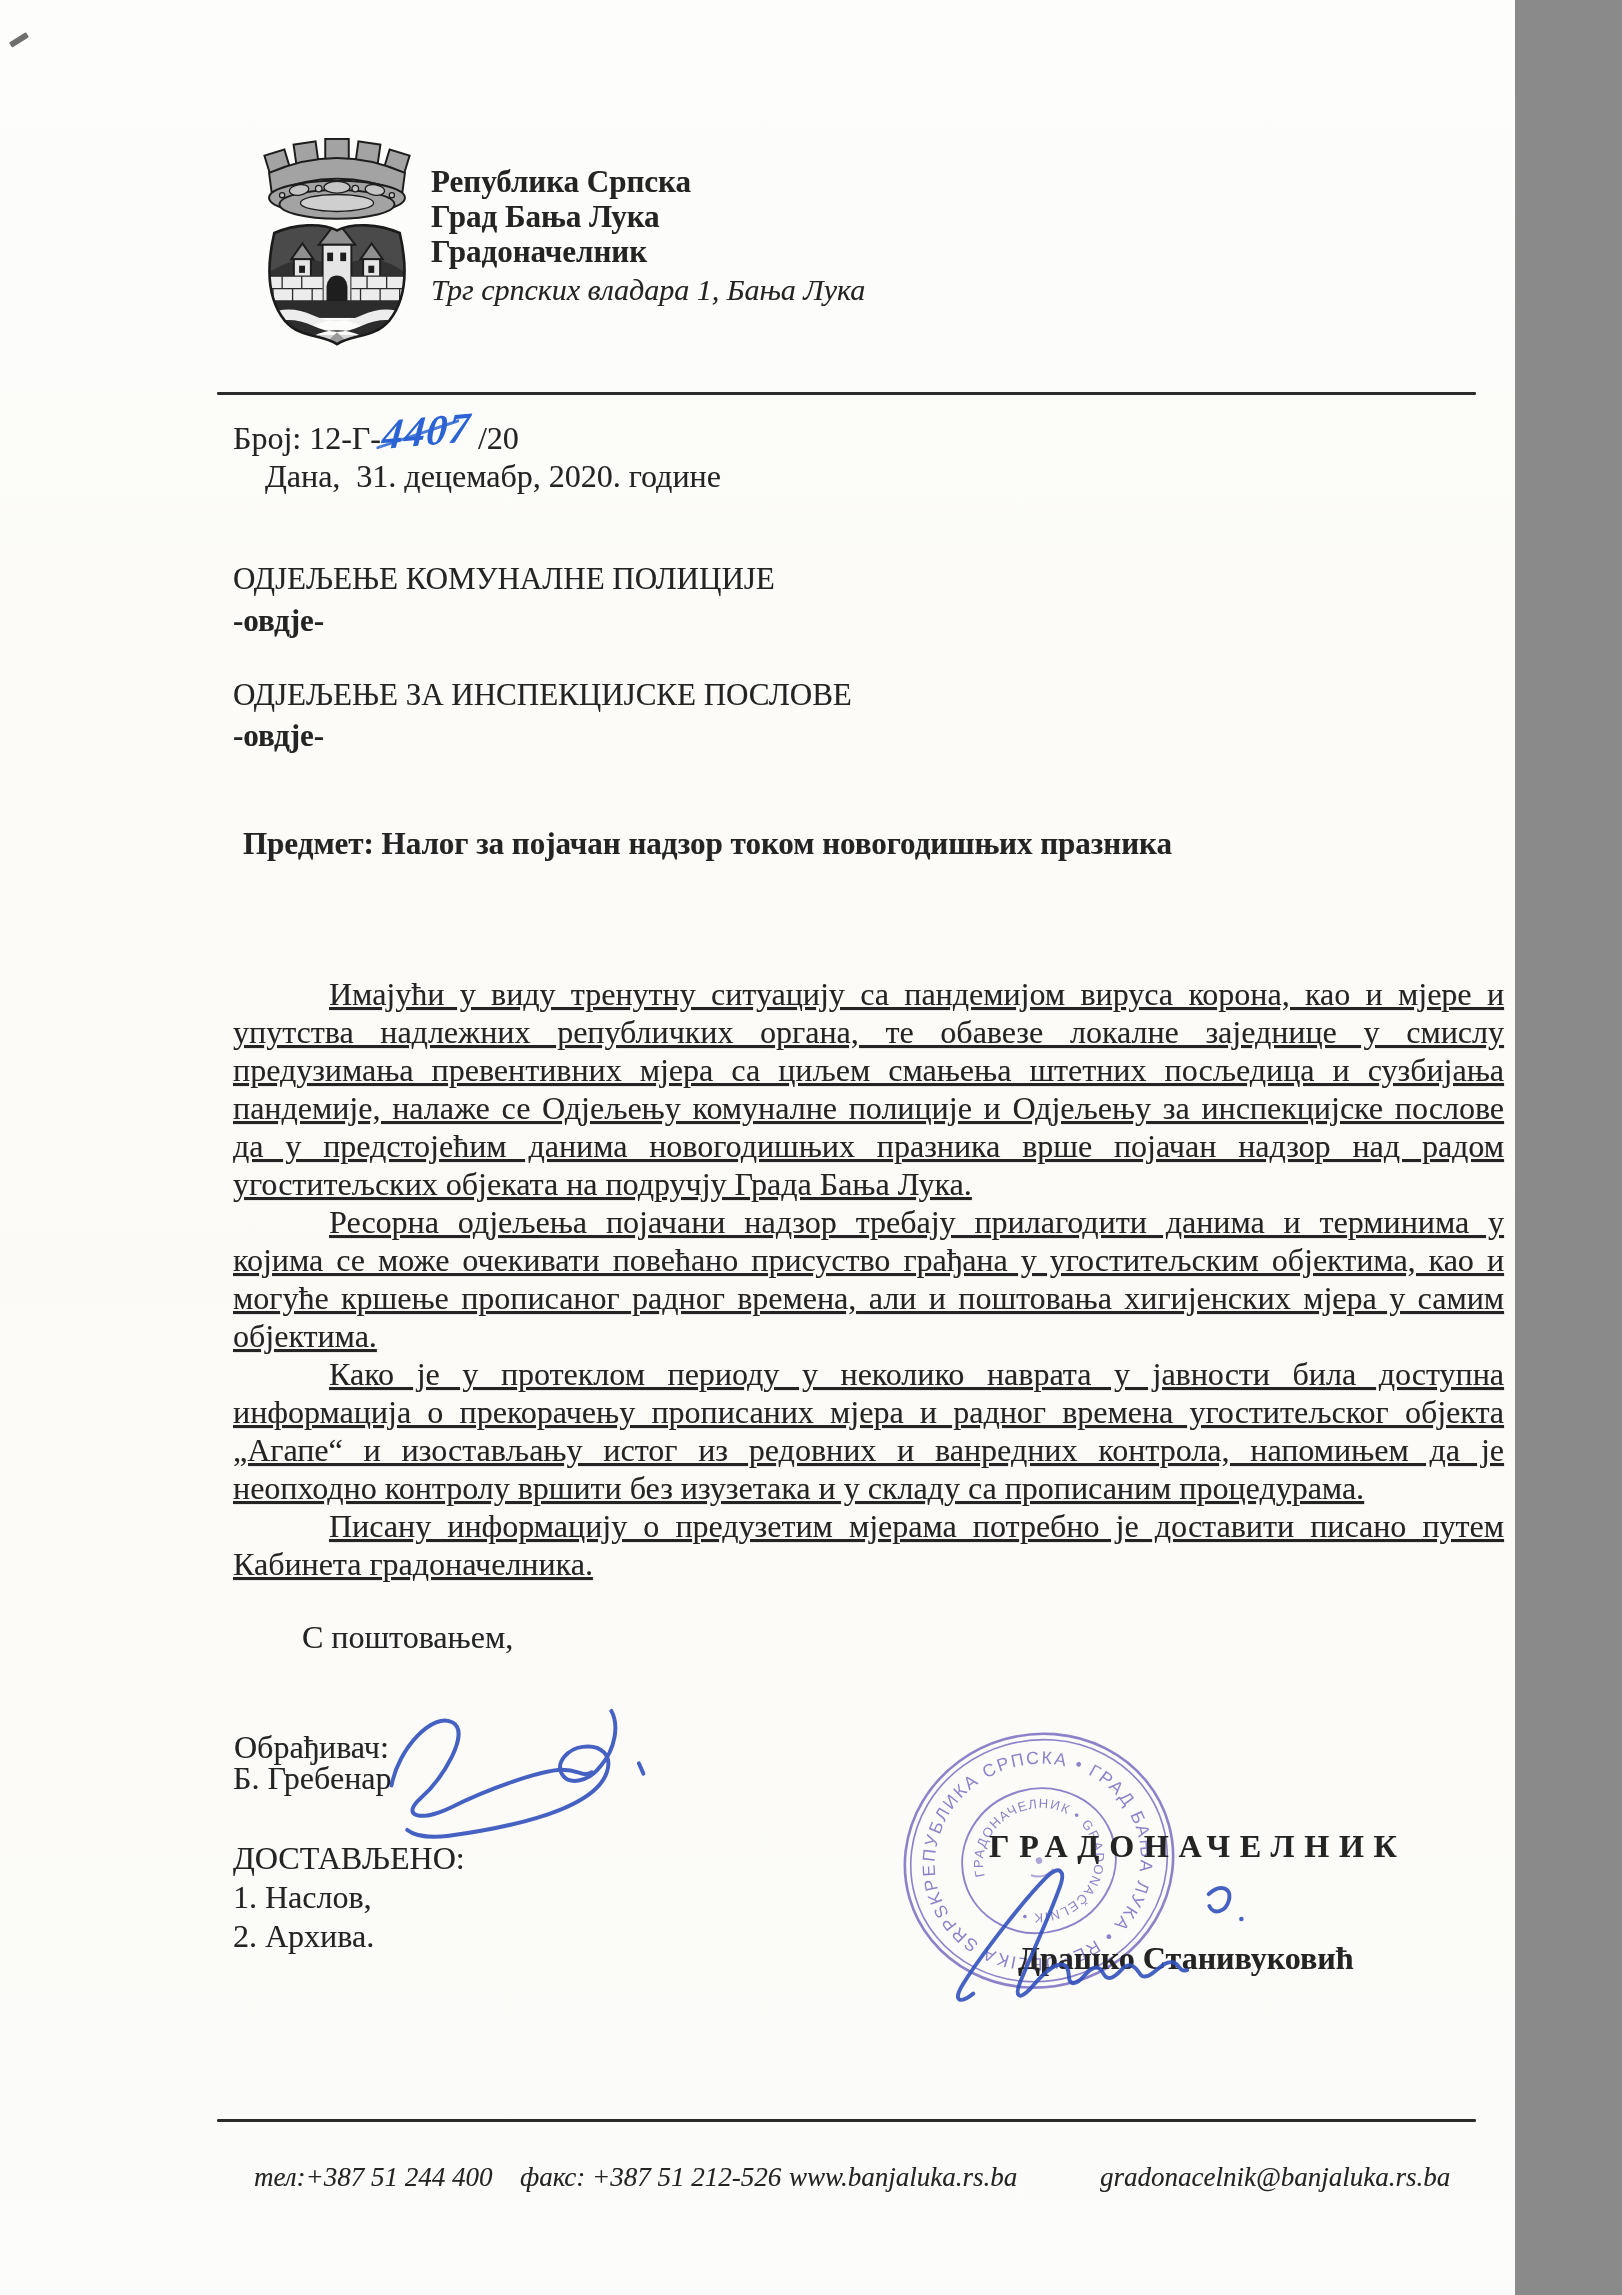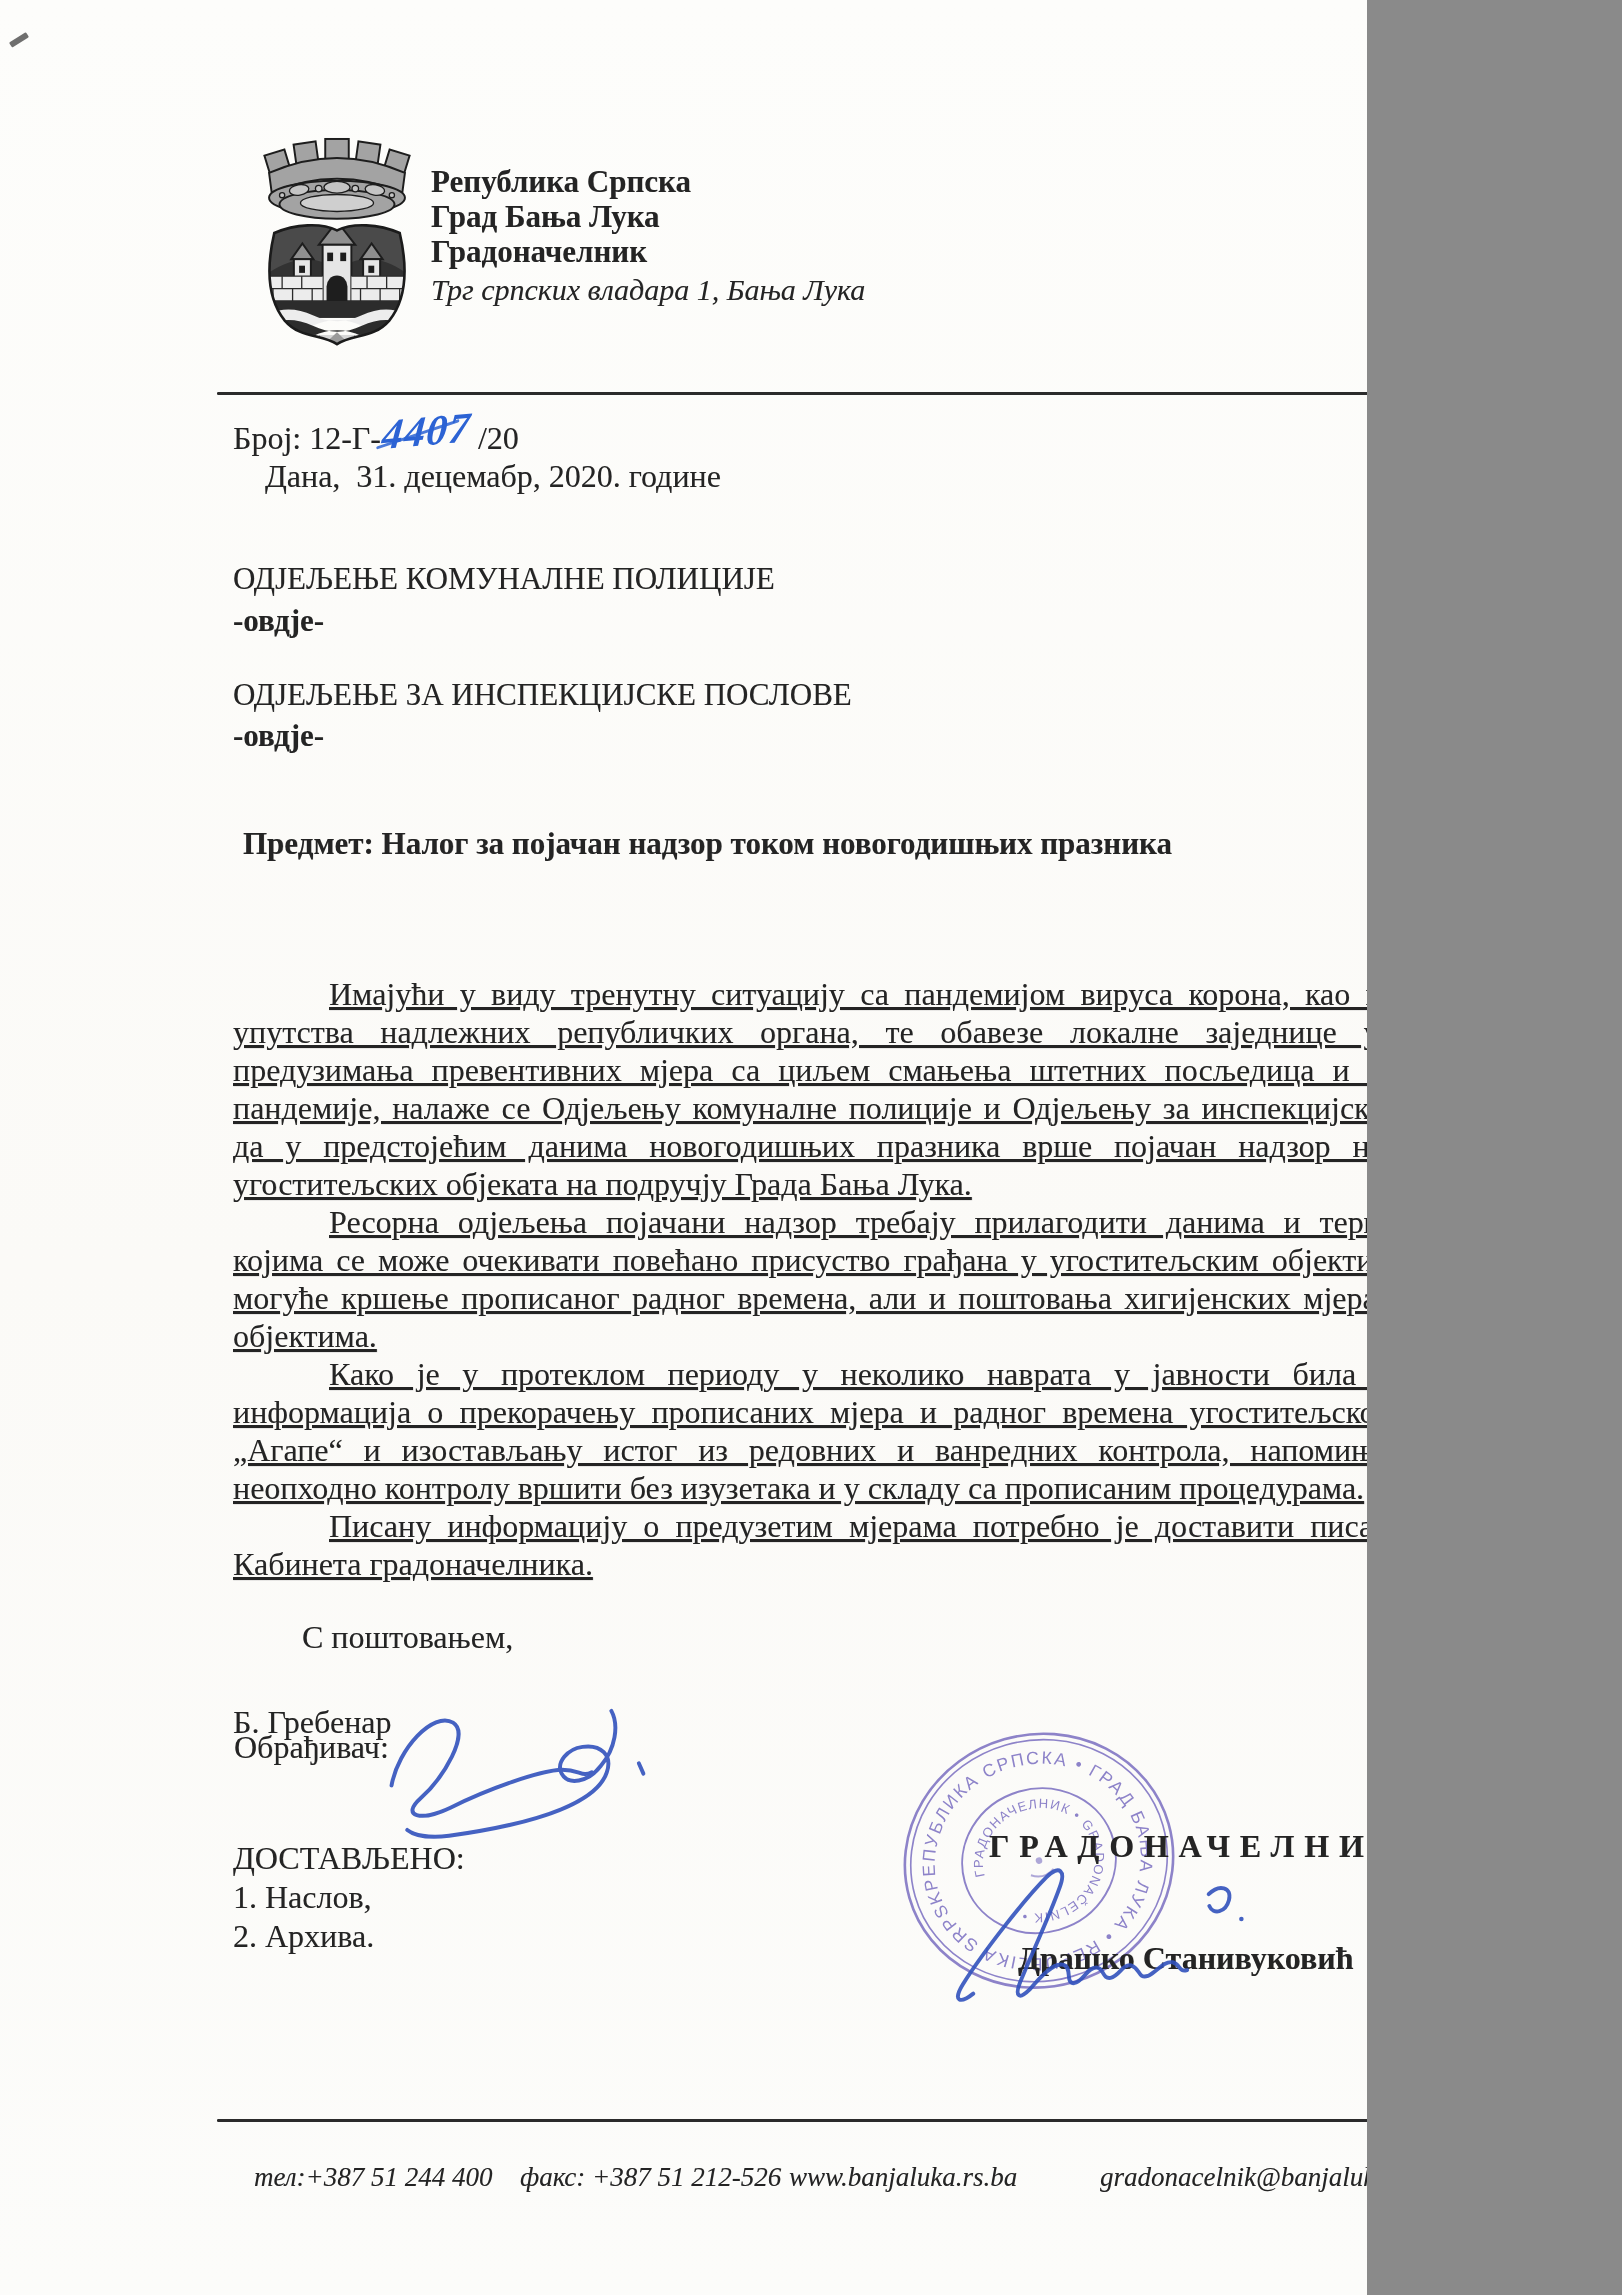--- a/index.html
+++ b/index.html
@@ -1,18 +1,18 @@
 <!DOCTYPE html>
 <html style="font-size:10.5px"><head>
 <meta charset="utf-8">
 <style>
   html,body{margin:0;padding:0;background:#8a8a8a;}
   .page{
     position:relative;
-    width:1367px;height:2295px;
+    width:1515px;height:2295px;
     background:linear-gradient(180deg,#fdfdfb 0%,#fbfaf7 55%,#fcfcfa 100%);
     font-family:"Liberation Serif","DejaVu Serif",serif;
     color:#242424;
     overflow:hidden;
   }
   .txt{position:absolute;white-space:nowrap;text-shadow:0.3px 0.3px 0.5px rgba(45,45,45,.32);}
   
   .org-block{position:absolute;left:431px;top:164px;line-height:35px;font-size:31px;font-weight:bold;}
   .org-block div{text-shadow:0.3px 0.3px 0.5px rgba(45,45,45,.32);}
   .org-address{font-weight:normal;font-style:italic;font-size:30px;margin-top:2.6px;}
@@ -38,21 +38,21 @@
   
   .body-block{
     position:absolute;left:233px;top:975px;width:1271px;
     font-size:32px;line-height:38px;text-align:justify;
     text-shadow:0.3px 0.3px 0.5px rgba(45,45,45,.32);
     text-decoration:underline;
   }
   .body-block p{margin:0;text-indent:96px;}
   .closing{left:302px;top:1619px;font-size:32px;}
   .processed-label{left:234px;top:1729px;font-size:32px;}
-  .processed-name{left:233px;top:1704px;font-size:32px;}
+  .processed-name{left:233px;top:1760px;font-size:32px;}
   .delivered{position:absolute;left:233px;top:1839px;font-size:32px;line-height:39px;text-shadow:0.3px 0.3px 0.5px rgba(45,45,45,.32);}
   
   .stamp-svg{position:absolute;left:899px;top:1731px;width:280px;height:262px;z-index:1;opacity:.85;mix-blend-mode:multiply;}
   .mayor-title{left:989px;top:1828px;font-size:32px;font-weight:bold;letter-spacing:9.8px;z-index:2;}
   .mayor-name{left:1018px;top:1940px;font-size:32px;font-weight:bold;z-index:2;}
   .sig{position:absolute;z-index:3;}
   .sig1{left:351px;top:1686px;width:314px;height:157px;}
   .sig2{left:934px;top:1856px;width:327px;height:151px;}
   
   .footer-item{font-style:italic;font-size:27px;top:2162px;}

